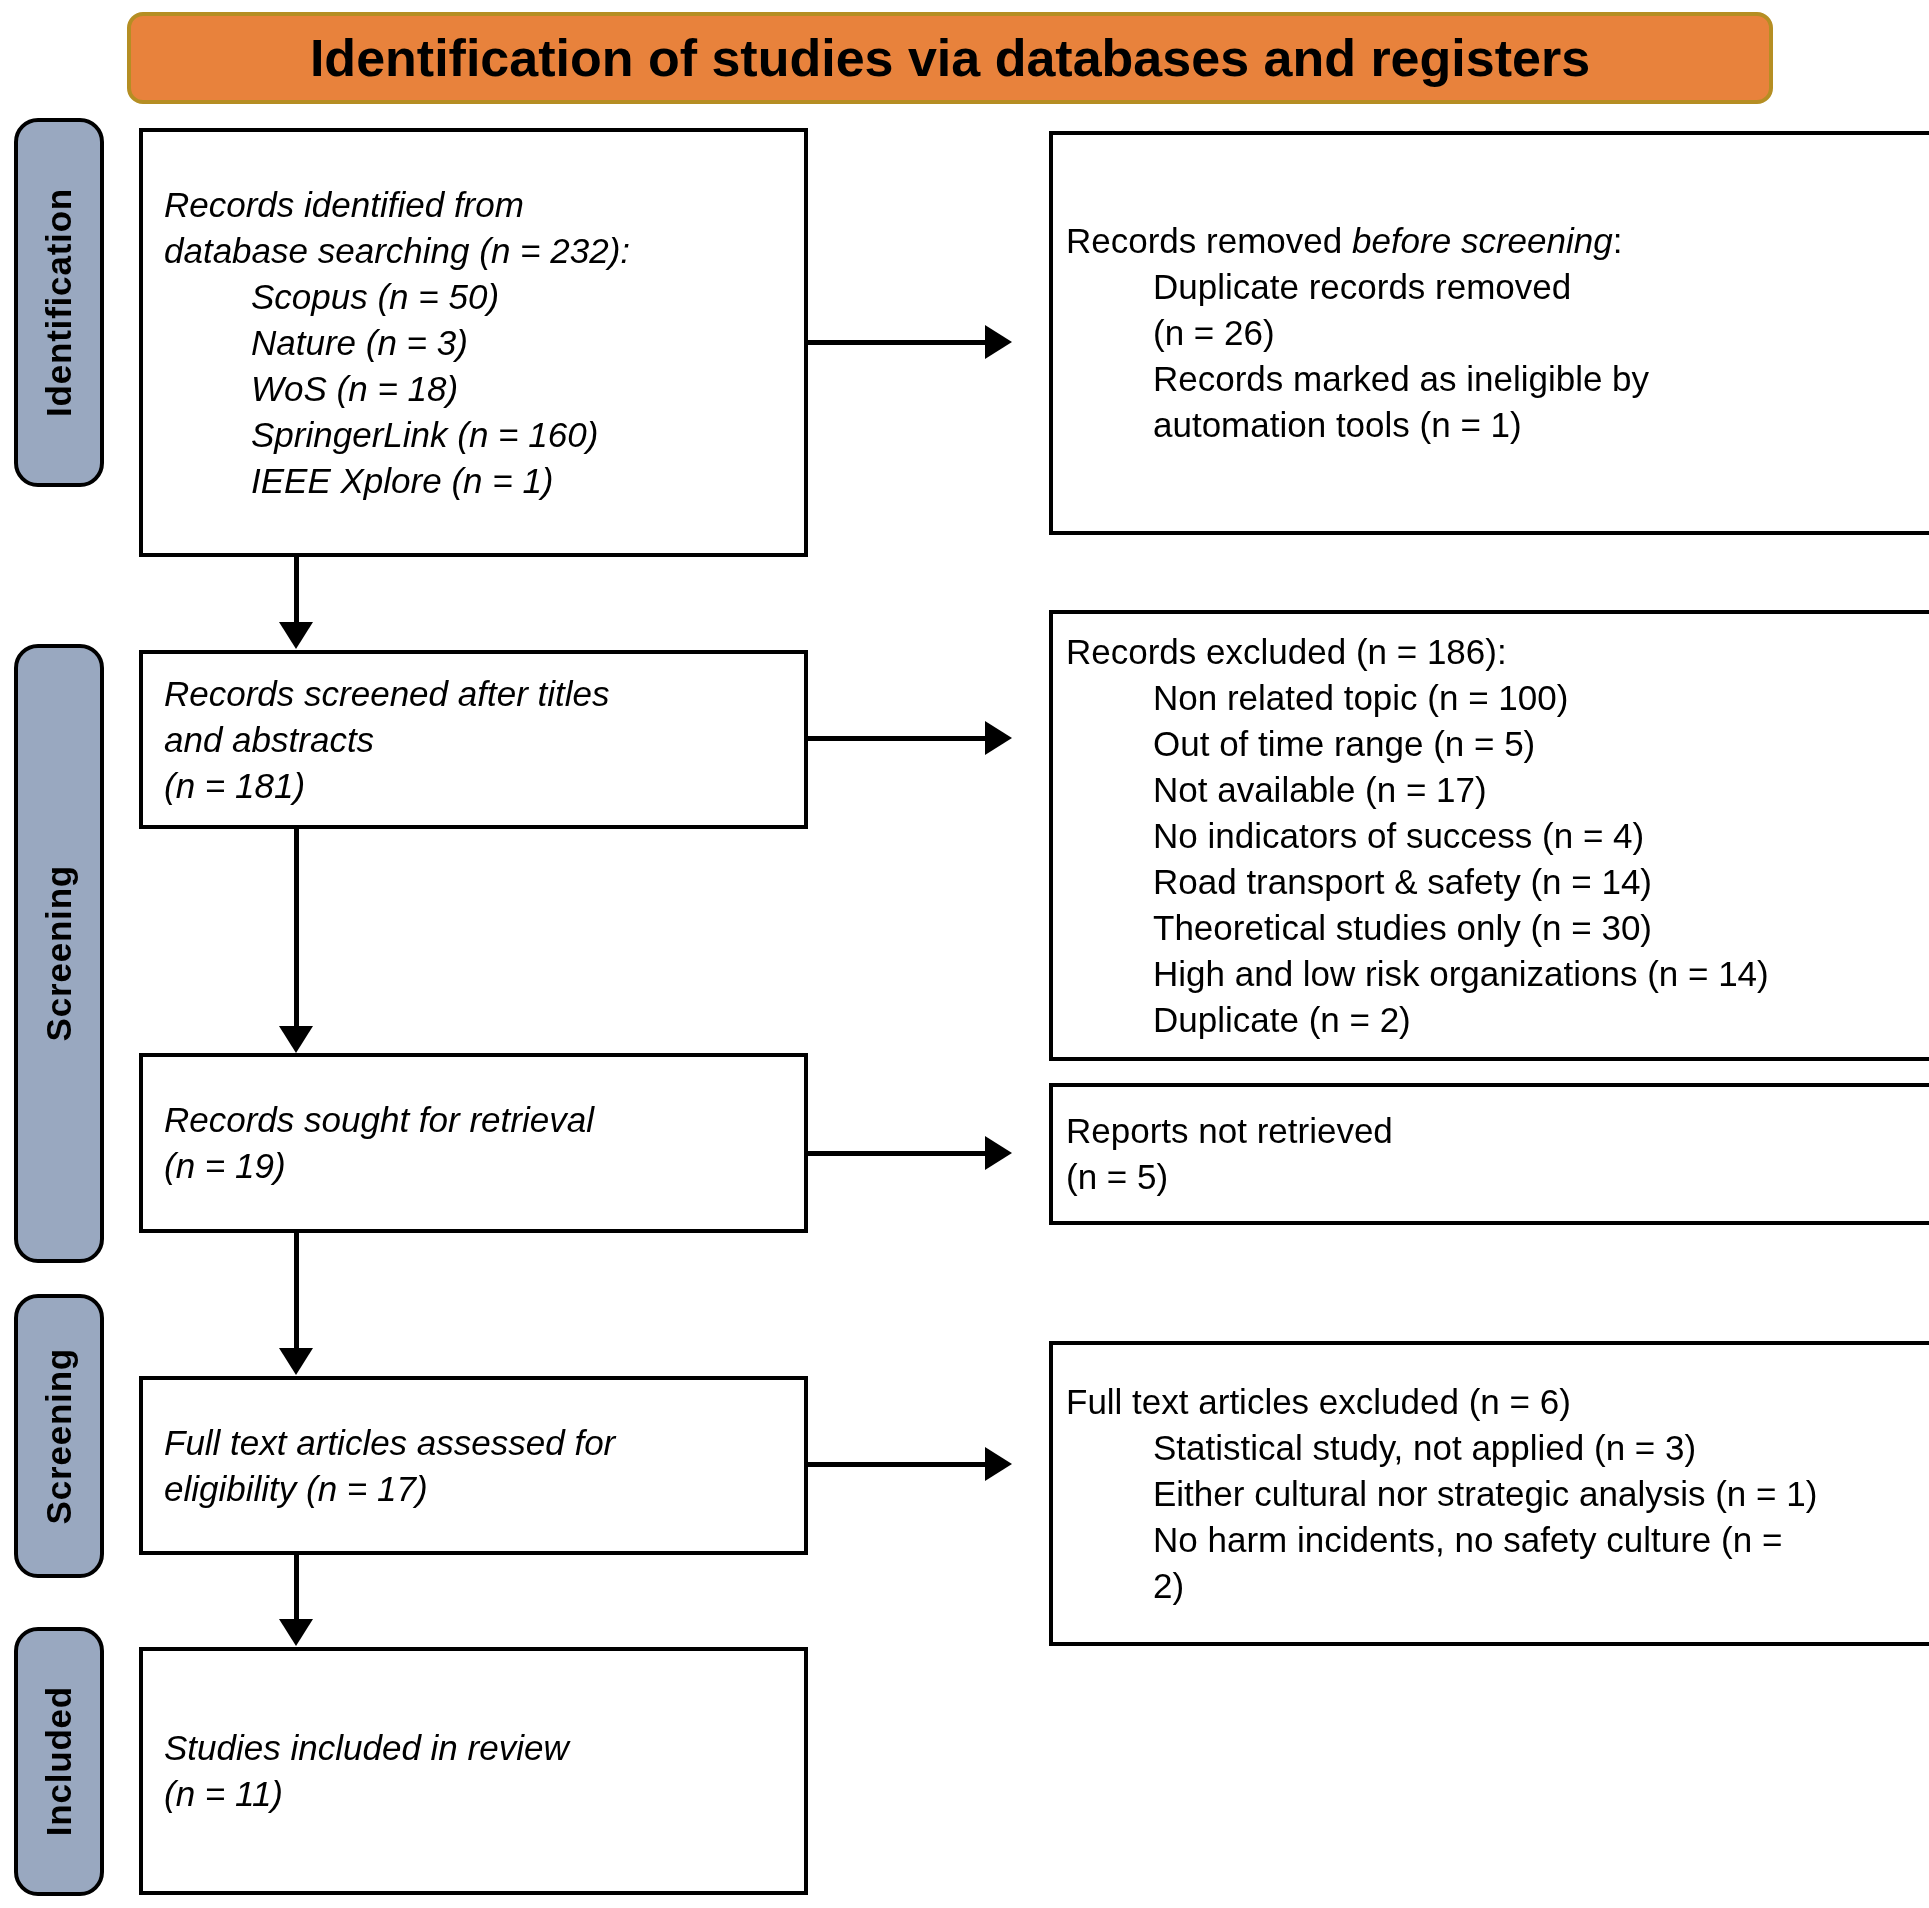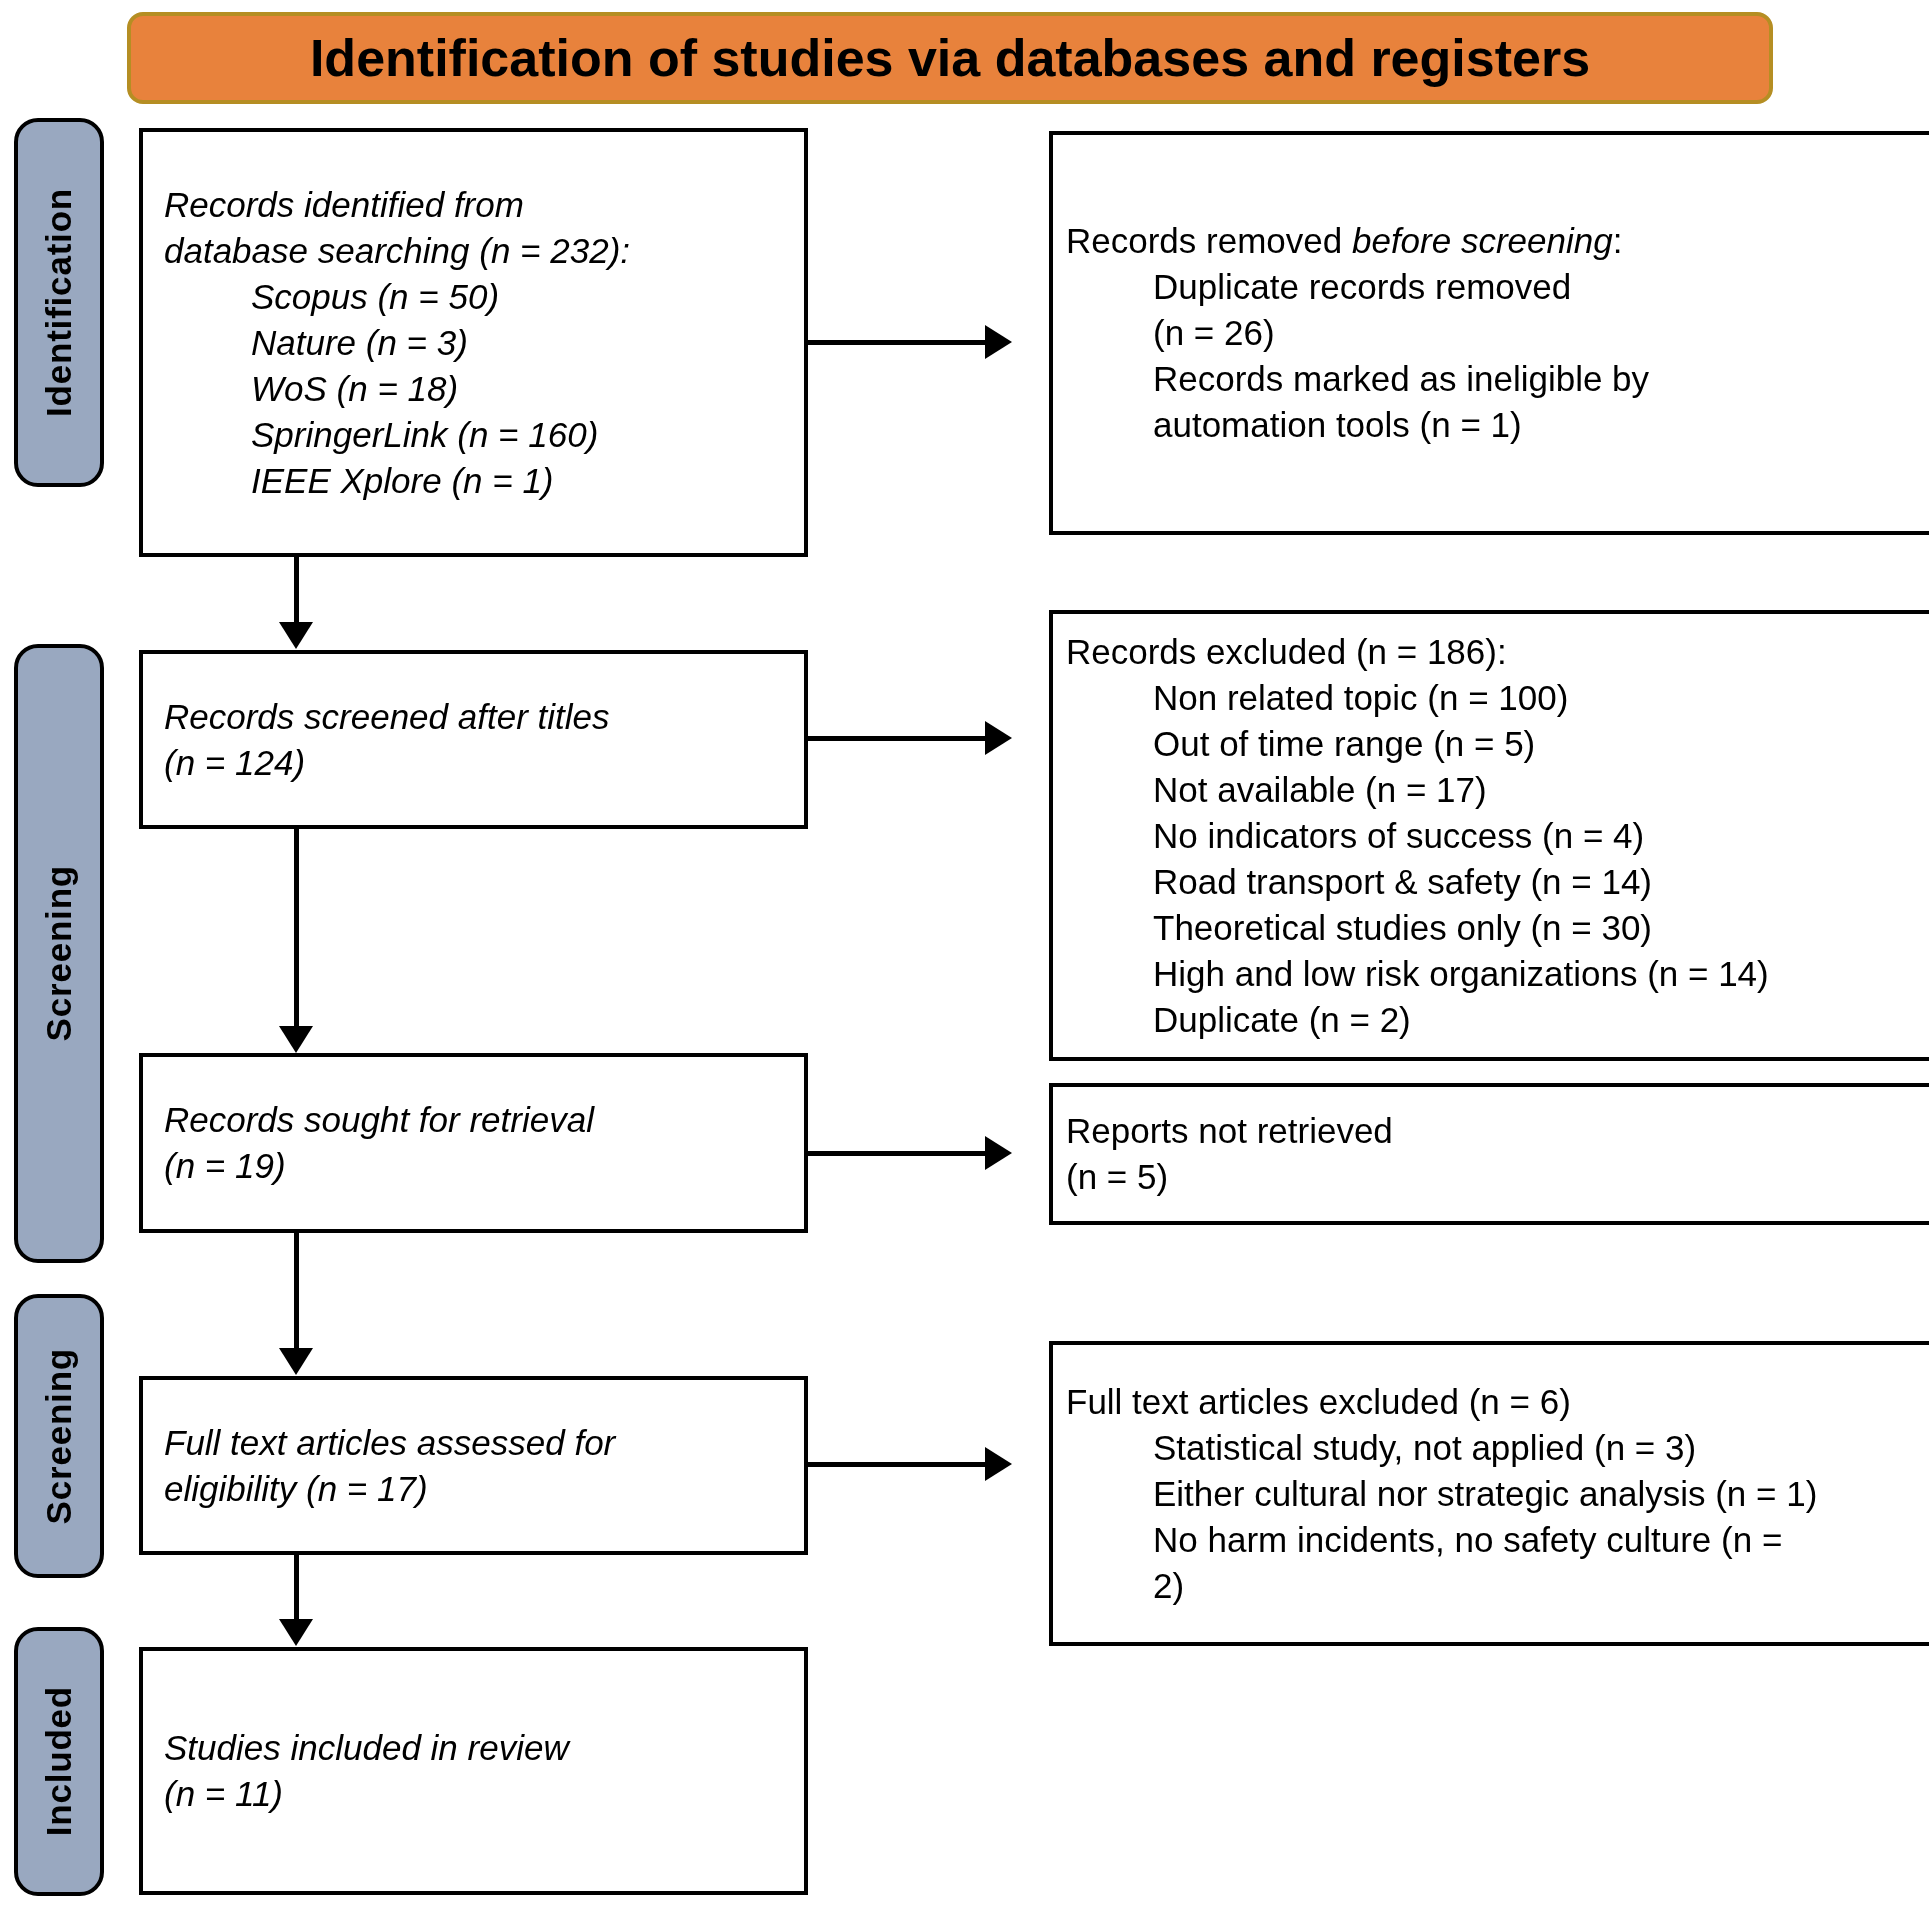--- a/index.html
+++ b/index.html
@@ -82,21 +82,22 @@
     <div class="box-line"><span>Records identified from</span></div>
     <div class="box-line"><span>database searching (n = 232):</span></div>
     <div class="box-line indent"><span>Scopus (n = 50)</span></div>
     <div class="box-line indent"><span>Nature (n = 3)</span></div>
     <div class="box-line indent"><span>WoS (n = 18)</span></div>
     <div class="box-line indent"><span>SpringerLink (n = 160)</span></div>
     <div class="box-line indent"><span>IEEE Xplore (n = 1)</span></div>
   </div>
 <div class="box left-box" style="top:650px;height:179px">
     <div class="box-line"><span>Records screened after titles</span></div>
-    <div class="box-line"><span>(n = 124)</span></div>
+    <div class="box-line"><span>and abstracts</span></div>
+    <div class="box-line"><span>(n = 181)</span></div>
   </div>
 <div class="box left-box" style="top:1053px;height:180px">
     <div class="box-line"><span>Records sought for retrieval</span></div>
     <div class="box-line"><span>(n = 19)</span></div>
   </div>
 <div class="box left-box" style="top:1376px;height:179px">
     <div class="box-line"><span>Full text articles assessed for</span></div>
     <div class="box-line"><span>eligibility (n = 17)</span></div>
   </div>
 <div class="box left-box" style="top:1647px;height:248px">

